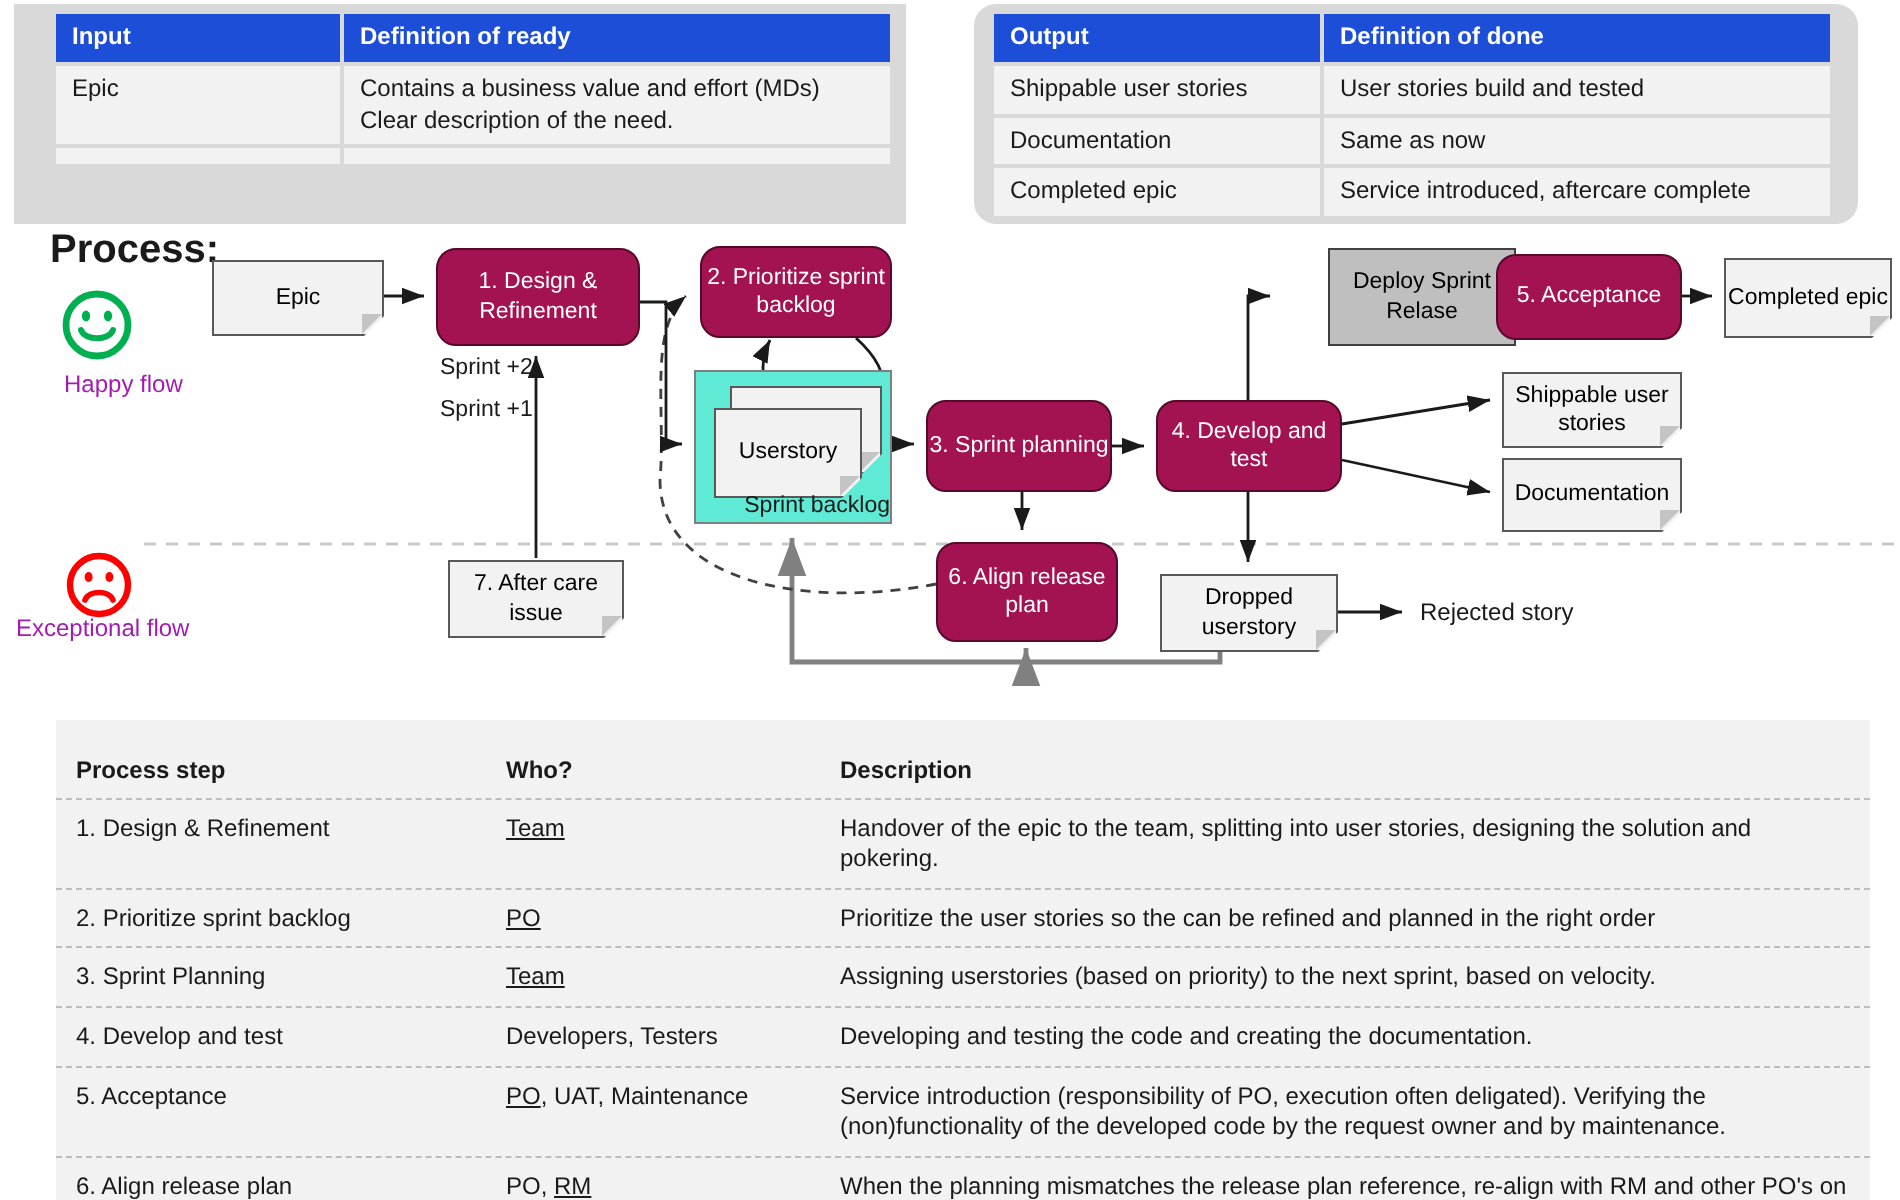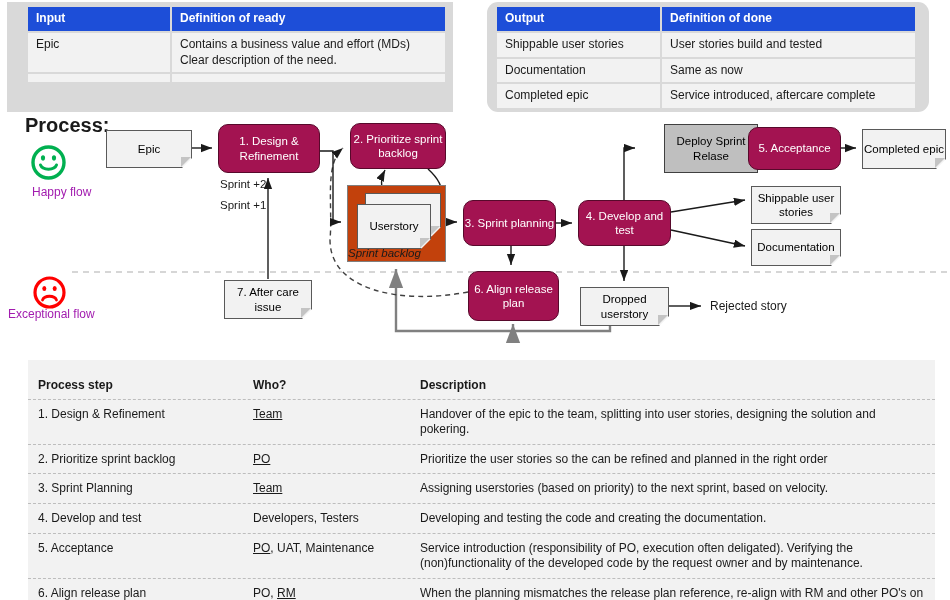--- a/index.html
+++ b/index.html
@@ -20,23 +20,23 @@
   .diagram{position:absolute;left:0;top:113px;width:950px;height:245px;}
   .wires{position:absolute;left:0;top:0;z-index:1;}
   .node{position:absolute;z-index:2;display:flex;align-items:center;justify-content:center;
         text-align:center;font-size:11.5px;line-height:1.25;box-sizing:border-box;}
   .step{background:#a31351;border:1px solid #57092b;border-radius:10px;color:#fff;}
   .plain{background:#bfbfbf;border:1px solid #404040;color:#000;}
   .doc{background:#f2f2f2;border:1px solid #595959;color:#000;
        clip-path:polygon(0 0,100% 0,100% calc(100% - 10px),calc(100% - 10px) 100%,0 100%);}
   .doc .flap{position:absolute;right:0;bottom:0;width:10px;height:10px;background:#c4c4c4;
        clip-path:polygon(0 100%,100% 0,0 0);}
-  .backlog{position:absolute;z-index:2;background:#c2410c;border:1px solid #7f7f7f;box-sizing:border-box;}
+  .backlog{position:absolute;z-index:2;background:#5eead4;border:1px solid #7f7f7f;box-sizing:border-box;}
   .backlog .doc{position:absolute;}
-  .backlog-label{position:absolute;left:0;right:0;bottom:2px;text-align:left;font-size:11.5px;z-index:3;font-style:italic;}
+  .backlog-label{position:absolute;left:0;right:0;bottom:2px;text-align:right;font-size:11.5px;z-index:3;}
   .floating-label{position:absolute;z-index:2;font-size:11.5px;}
   .proc-title{position:absolute;left:25px;top:1px;font-size:20px;font-weight:bold;z-index:2;}
   .flow-face{position:absolute;z-index:2;}
   .flow-label{position:absolute;z-index:2;font-size:12px;color:#a21caf;}
   
   .steps{position:absolute;left:28px;top:360px;width:907px;background:#f2f2f2;font-size:12px;}
   .steps .row{display:grid;grid-template-columns:215px 167px 1fr;border-bottom:1px dashed #bdbdbd;}
   .steps .row > div{padding:7px 10px 6px;line-height:1.3;}
   .steps .row.head > div{font-weight:bold;padding:6px 10px 5px;margin-top:12px;}
   .steps .u{text-decoration:underline;}

